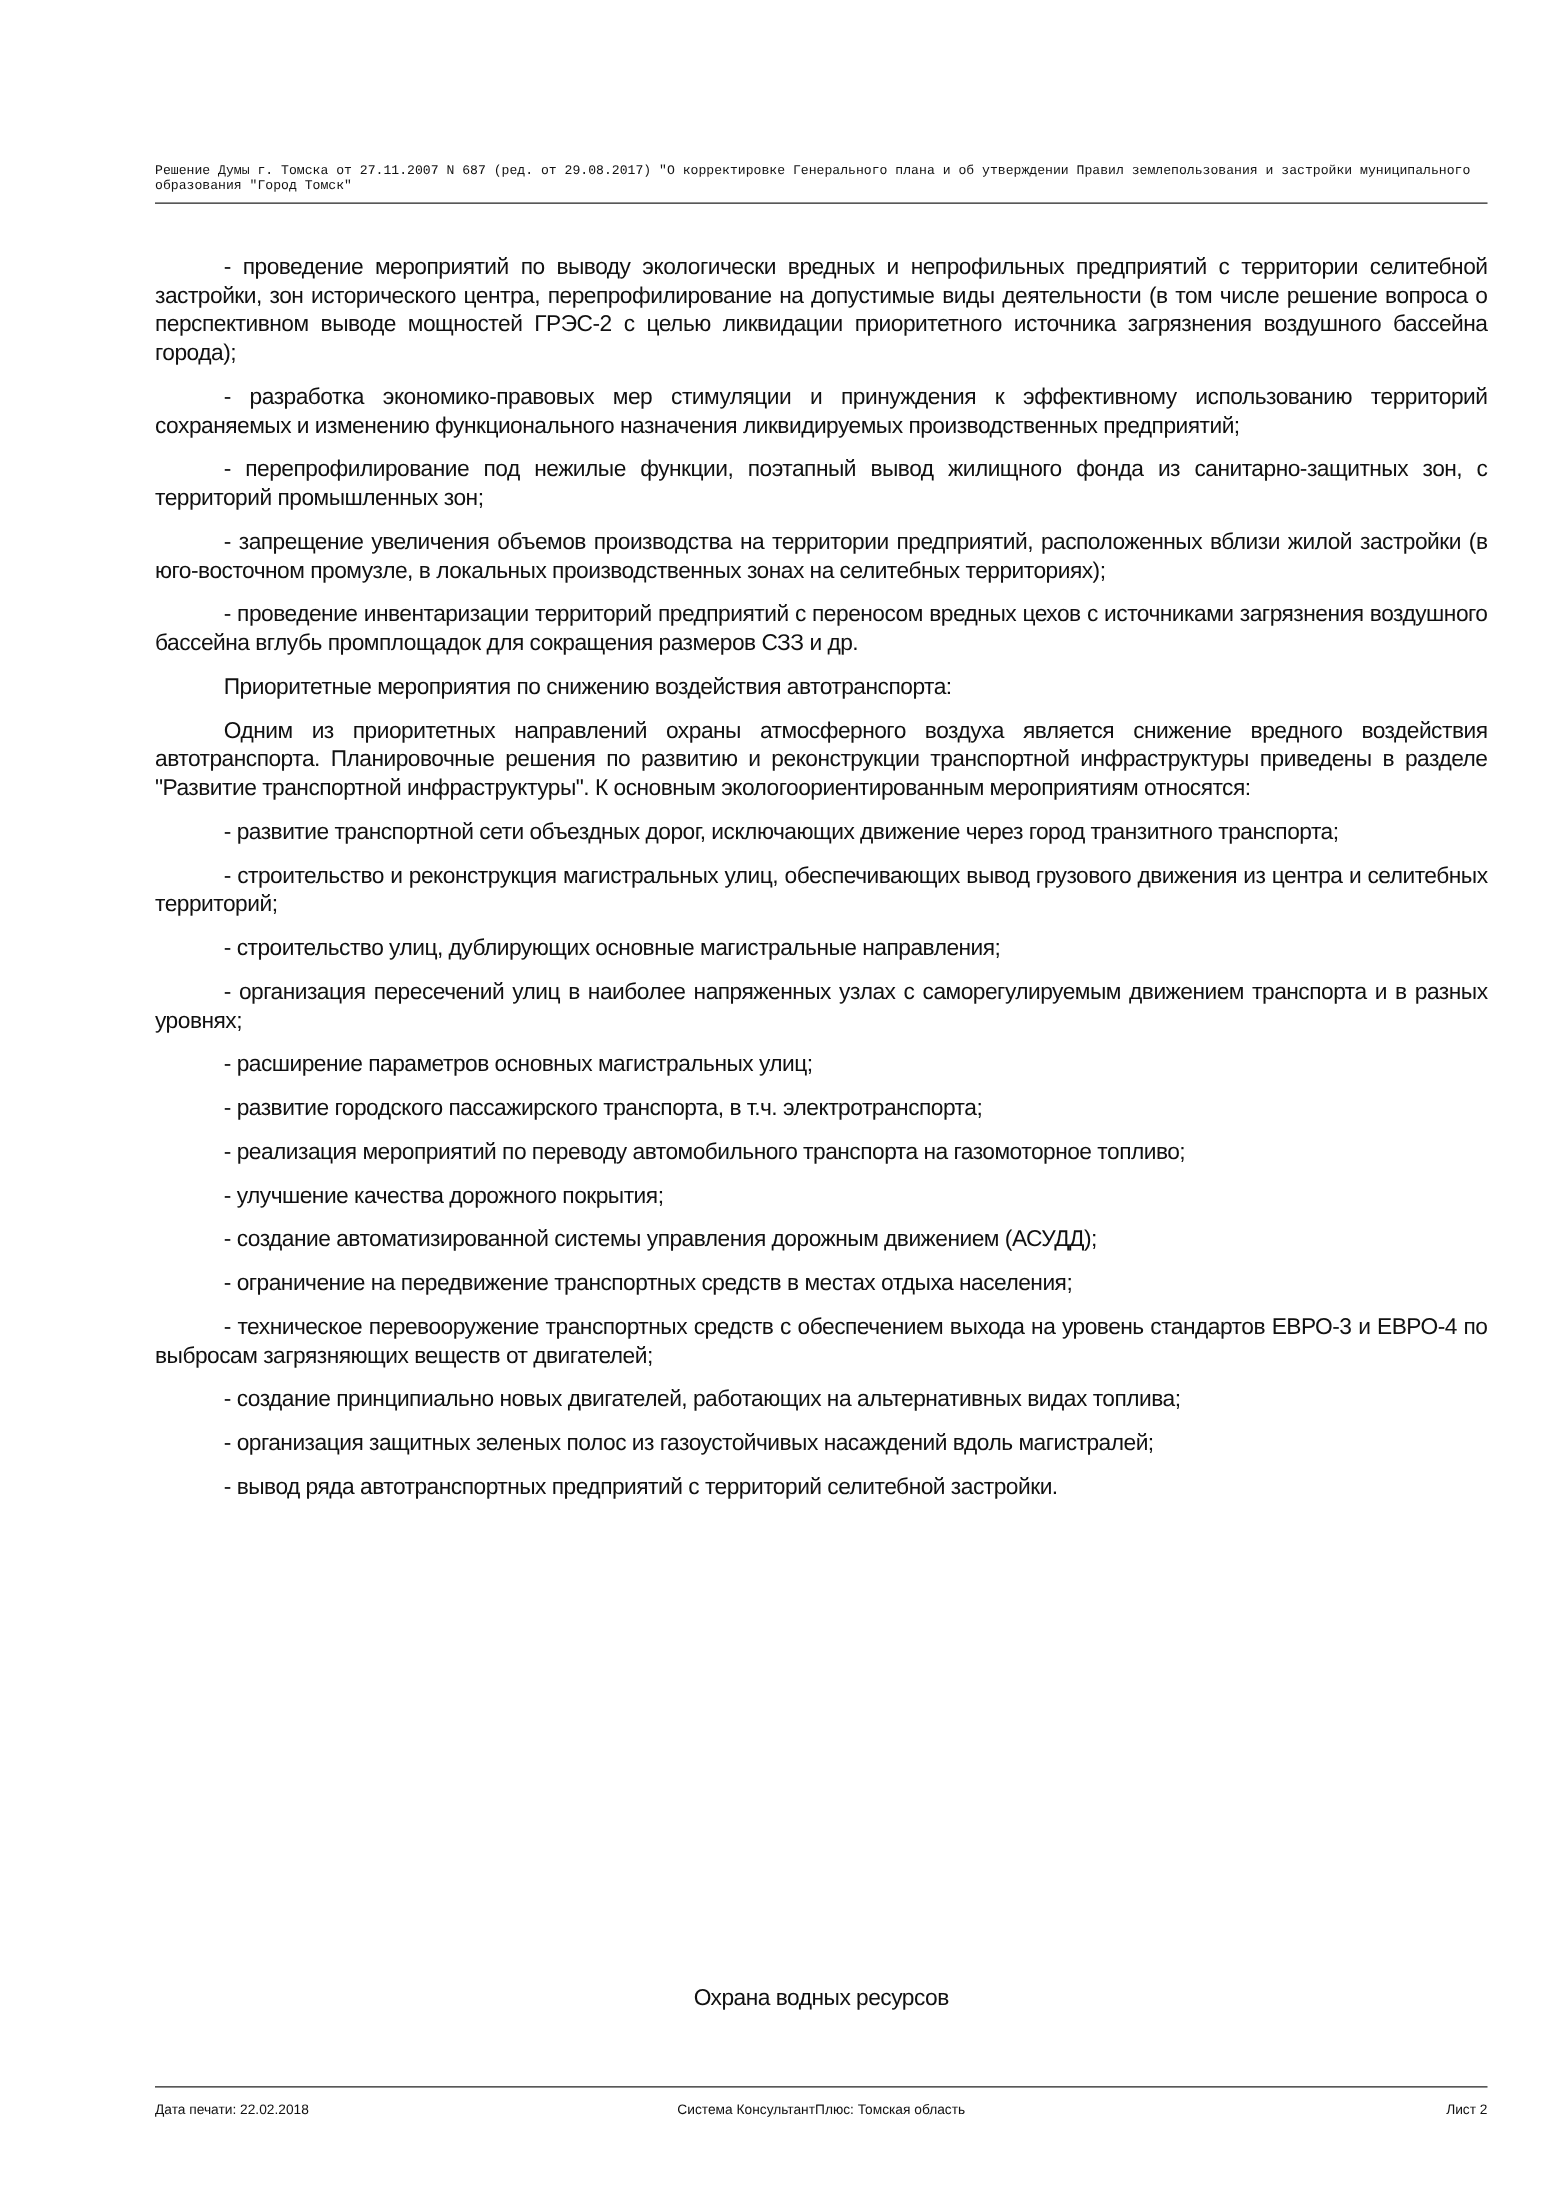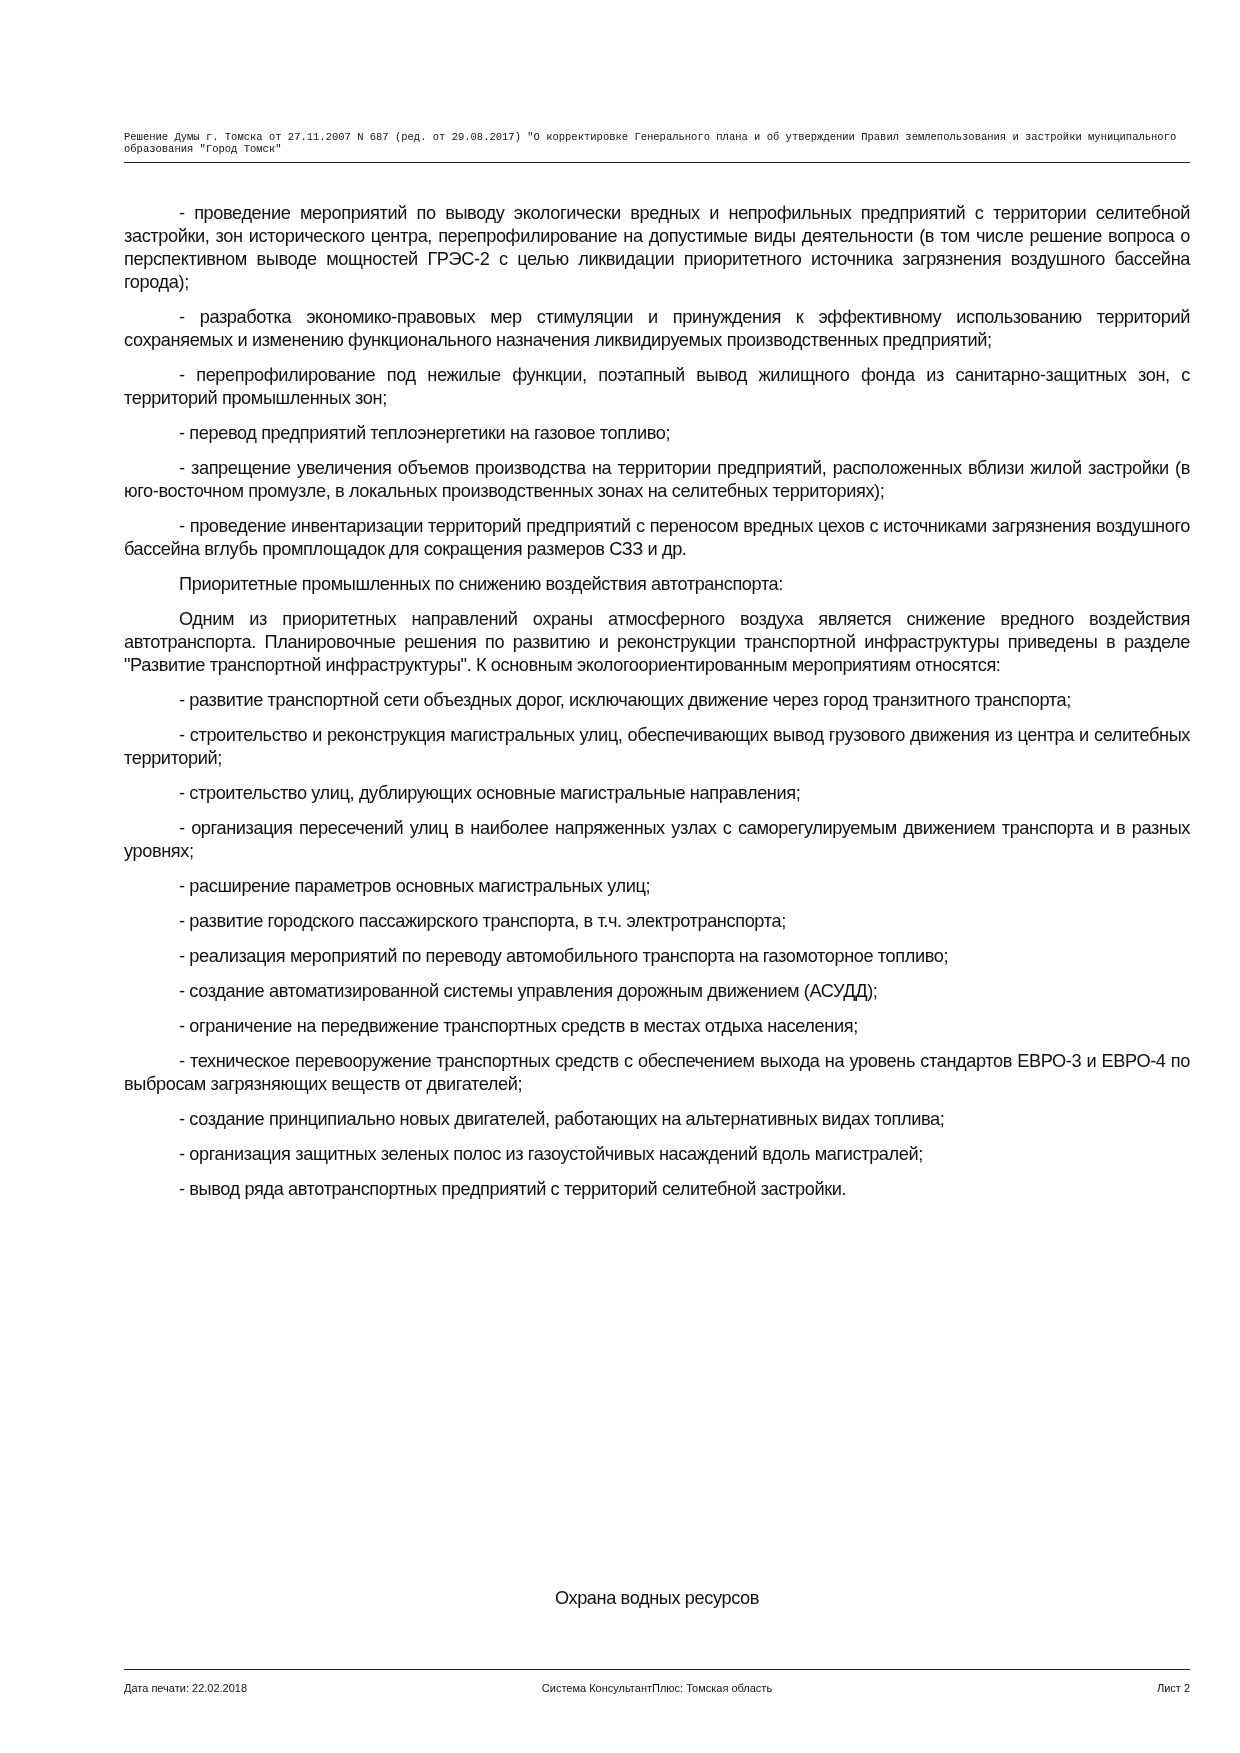--- a/index.html
+++ b/index.html
@@ -39,32 +39,32 @@
 </head>
 <body>
 
 <div class="page-header">Решение Думы г. Томска от 27.11.2007 N 687 (ред. от 29.08.2017) "О корректировке Генерального плана и об утверждении Правил землепользования и застройки муниципального образования "Город Томск"</div>
 <div class="header-rule"></div>
 
 <div class="content">
   <p class="para">- проведение мероприятий по выводу экологически вредных и непрофильных предприятий с территории селитебной застройки, зон исторического центра, перепрофилирование на допустимые виды деятельности (в том числе решение вопроса о перспективном выводе мощностей ГРЭС-2 с целью ликвидации приоритетного источника загрязнения воздушного бассейна города);</p>
   <p class="para">- разработка экономико-правовых мер стимуляции и принуждения к эффективному использованию территорий сохраняемых и изменению функционального назначения ликвидируемых производственных предприятий;</p>
   <p class="para">- перепрофилирование под нежилые функции, поэтапный вывод жилищного фонда из санитарно-защитных зон, с территорий промышленных зон;</p>
-  <p class="para short">- перевод предприятий теплоэнергетики на газовое топливо;</p>
   <p class="para">- запрещение увеличения объемов производства на территории предприятий, расположенных вблизи жилой застройки (в юго-восточном промузле, в локальных производственных зонах на селитебных территориях);</p>
   <p class="para">- проведение инвентаризации территорий предприятий с переносом вредных цехов с источниками загрязнения воздушного бассейна вглубь промплощадок для сокращения размеров СЗЗ и др.</p>
-  <p class="para short">Приоритетные промышленных по снижению воздействия автотранспорта:</p>
+  <p class="para short">Приоритетные мероприятия по снижению воздействия автотранспорта:</p>
   <p class="para">Одним из приоритетных направлений охраны атмосферного воздуха является снижение вредного воздействия автотранспорта. Планировочные решения по развитию и реконструкции транспортной инфраструктуры приведены в разделе "Развитие транспортной инфраструктуры". К основным экологоориентированным мероприятиям относятся:</p>
   <p class="para">- развитие транспортной сети объездных дорог, исключающих движение через город транзитного транспорта;</p>
   <p class="para">- строительство и реконструкция магистральных улиц, обеспечивающих вывод грузового движения из центра и селитебных территорий;</p>
   <p class="para short">- строительство улиц, дублирующих основные магистральные направления;</p>
   <p class="para">- организация пересечений улиц в наиболее напряженных узлах с саморегулируемым движением транспорта и в разных уровнях;</p>
   <p class="para short">- расширение параметров основных магистральных улиц;</p>
   <p class="para short">- развитие городского пассажирского транспорта, в т.ч. электротранспорта;</p>
   <p class="para short">- реализация мероприятий по переводу автомобильного транспорта на газомоторное топливо;</p>
+  <p class="para short">- улучшение качества дорожного покрытия;</p>
   <p class="para short">- создание автоматизированной системы управления дорожным движением (АСУДД);</p>
   <p class="para short">- ограничение на передвижение транспортных средств в местах отдыха населения;</p>
   <p class="para">- техническое перевооружение транспортных средств с обеспечением выхода на уровень стандартов ЕВРО-3 и ЕВРО-4 по выбросам загрязняющих веществ от двигателей;</p>
   <p class="para short">- создание принципиально новых двигателей, работающих на альтернативных видах топлива;</p>
   <p class="para short">- организация защитных зеленых полос из газоустойчивых насаждений вдоль магистралей;</p>
   <p class="para short">- вывод ряда автотранспортных предприятий с территорий селитебной застройки.</p>
 </div>
 
 <div class="section-heading">Охрана водных ресурсов</div>
 

